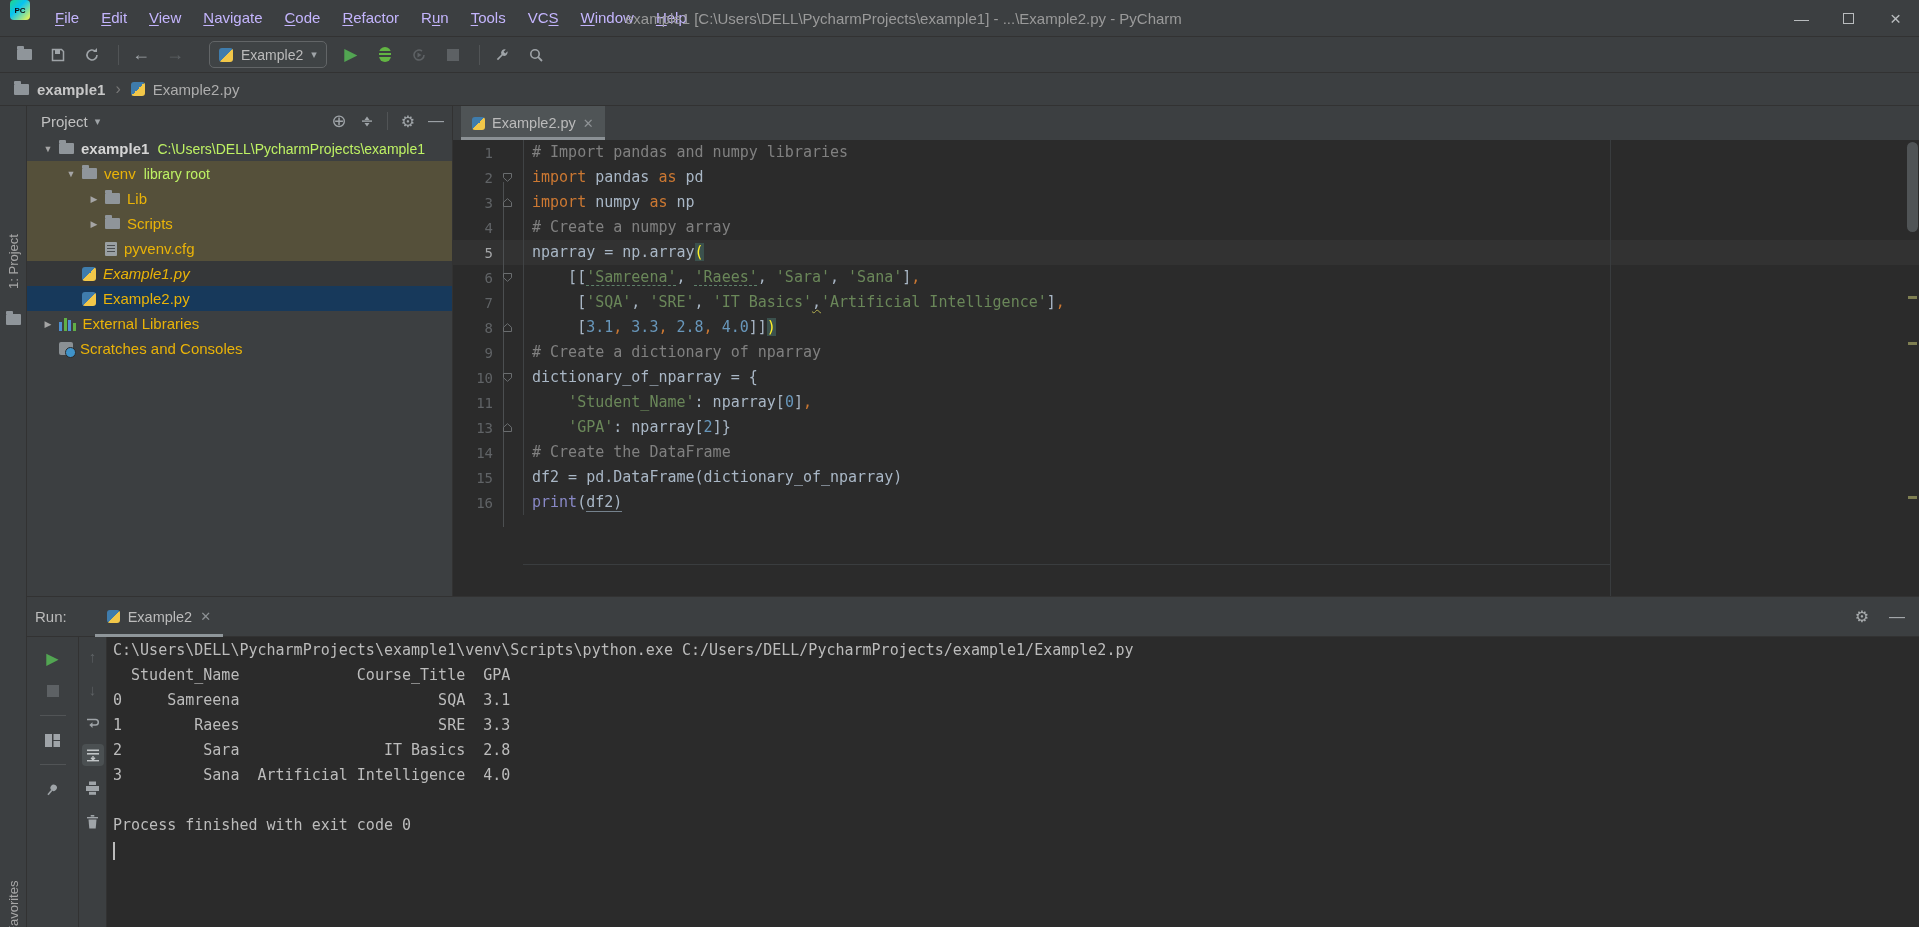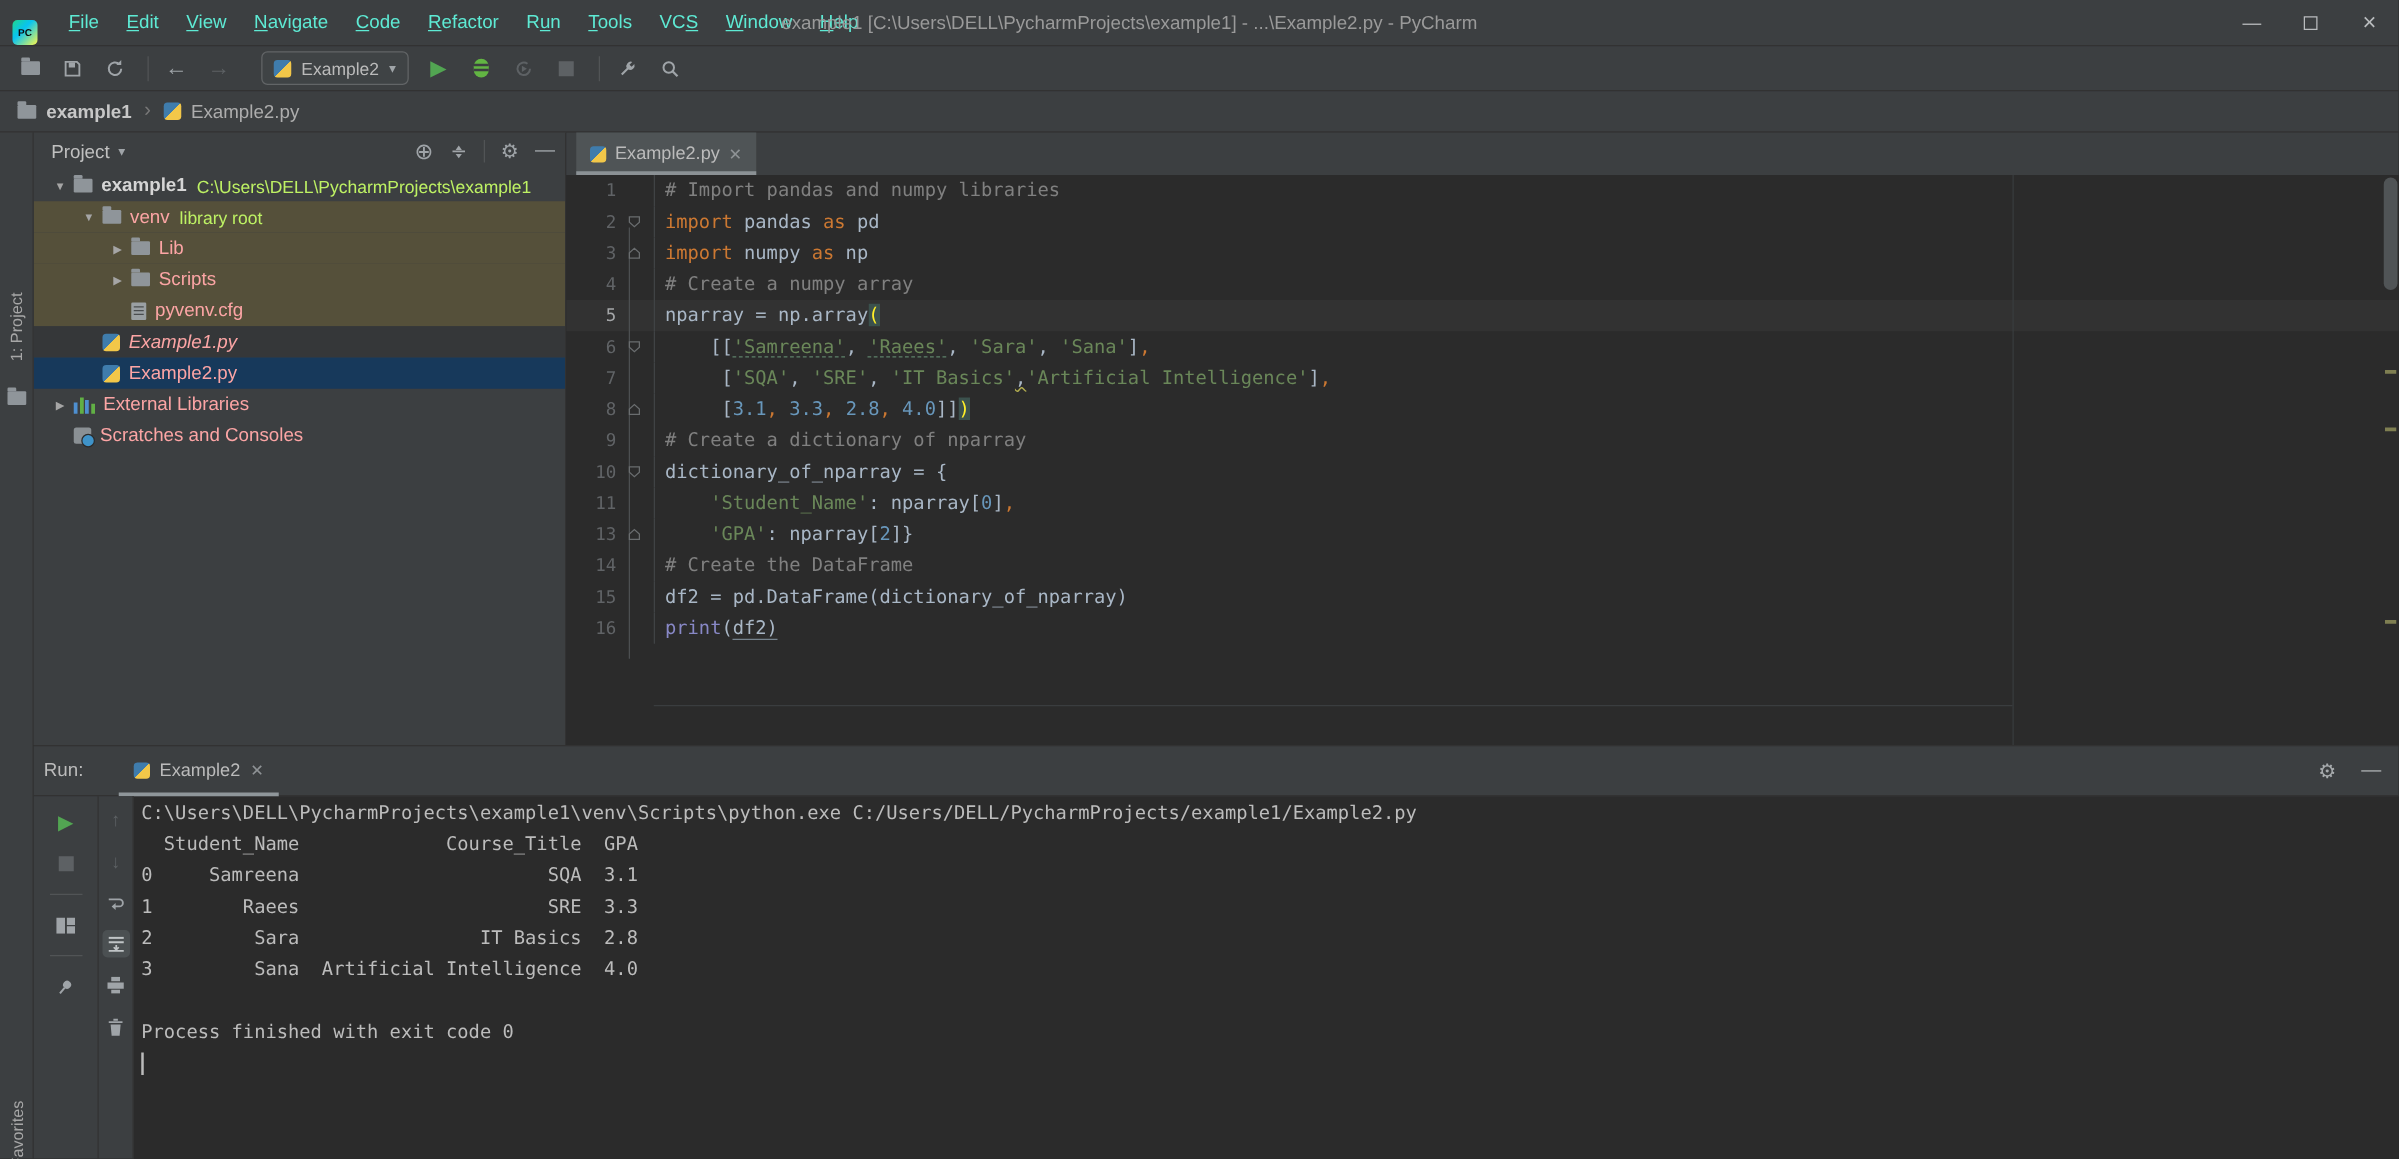--- a/index.html
+++ b/index.html
@@ -2,26 +2,26 @@
 <html><head>
 <meta charset="utf-8">
 <style>
   * { margin:0; padding:0; box-sizing:border-box; }
   html,body { width:1919px; height:927px; overflow:hidden; background:#2b2b2b;
     font-family:"Liberation Sans", sans-serif; -webkit-font-smoothing:antialiased; }
   .app { position:relative; width:1919px; height:927px; background:#2b2b2b; }
 
   
   .titlebar { position:absolute; left:0; top:0; width:1919px; height:37px;
-    background:#3c3f41; display:flex; align-items:flex-end; border-bottom:1px solid #323232; }
+    background:#3c3f41; display:flex; align-items:flex-start; border-bottom:1px solid #323232; }
   .pc-logo { width:20px; height:20px; margin-left:10px; border-radius:4px;
     background:linear-gradient(135deg,#21d789 0%,#07c3f2 40%,#fcf84a 100%);
     color:#0c0c0c; font-size:8px; font-weight:bold; display:flex; align-items:center; justify-content:center; }
   .menus { display:flex; margin-left:14px; }
-  .menu-item { color:#5eead4; font-size:15px; padding:0 11px; line-height:36px; cursor:default; }
+  .menu-item { color:#c4b5fd; font-size:15px; padding:0 11px; line-height:36px; cursor:default; }
   .menu-item u { text-decoration:underline; text-underline-offset:2px; }
   .win-title { position:absolute; left:625px; top:0; line-height:37px; color:#9a9a9a; font-size:15px; white-space:nowrap; }
   .win-controls { position:absolute; right:0; top:0; height:37px; display:flex; }
   .win-btn { width:47px; height:37px; display:flex; align-items:center; justify-content:center; color:#b9bcbe; font-size:15px; }
   .maxbox { width:11px; height:11px; border:1.5px solid #b9bcbe; display:inline-block; }
 
   
   .toolbar { position:absolute; left:0; top:37px; width:1919px; height:36px; background:#3c3f41;
     display:flex; align-items:center; border-bottom:1px solid #323232; padding-left:12px; }
   .tb-icon { width:24px; height:24px; display:flex; align-items:center; justify-content:center; margin-right:10px; color:#9fa4a8; font-size:17px; }
@@ -67,21 +67,21 @@
   .pp-title { color:#c0c0c0; font-size:15px; }
   .pp-caret { color:#9fa4a8; font-size:11px; margin-left:7px; }
   .pp-icons { margin-left:auto; display:flex; align-items:center; gap:13px; }
   .pp-icons .ic { color:#9fa4a8; font-size:16px; display:flex; align-items:center; }
   .pp-sep { width:1px; height:18px; background:#515456; }
   .tree-row { height:25px; display:flex; align-items:center; white-space:nowrap; }
   .tree-row.bg-lib { background:#55503a; }
   .tree-row.bg-row { background:#353739; }
   .tree-row.bg-sel { background:#17395b; }
   .tw-arrow { width:22px; text-align:center; font-size:9px; color:#a5a5a5; flex:0 0 auto; }
-  .tree-label { color:#fca5a5; font-size:15px; margin-left:7px; }
+  .tree-label { color:#eab308; font-size:15px; margin-left:7px; }
   .tree-label.bold { font-weight:bold; color:#d5d5d5; }
   .tree-suffix { color:#bef264; font-size:14px; margin-left:8px; }
 
   
   .editor { position:absolute; left:453px; top:106px; width:1466px; height:490px; background:#2b2b2b; }
   .tabbar { height:34px; display:flex; background:#3c3f41; }
   .tab { margin-left:8px; background:#4f5456; display:flex; align-items:center; gap:7px; padding:0 11px; position:relative; }
   .tab:after { content:""; position:absolute; left:0; right:0; bottom:0; height:3px; background:#8b9195; }
   .tab-label { color:#bbbbbb; font-size:14.5px; }
   .tab-close { color:#8e9295; font-size:13px; }

